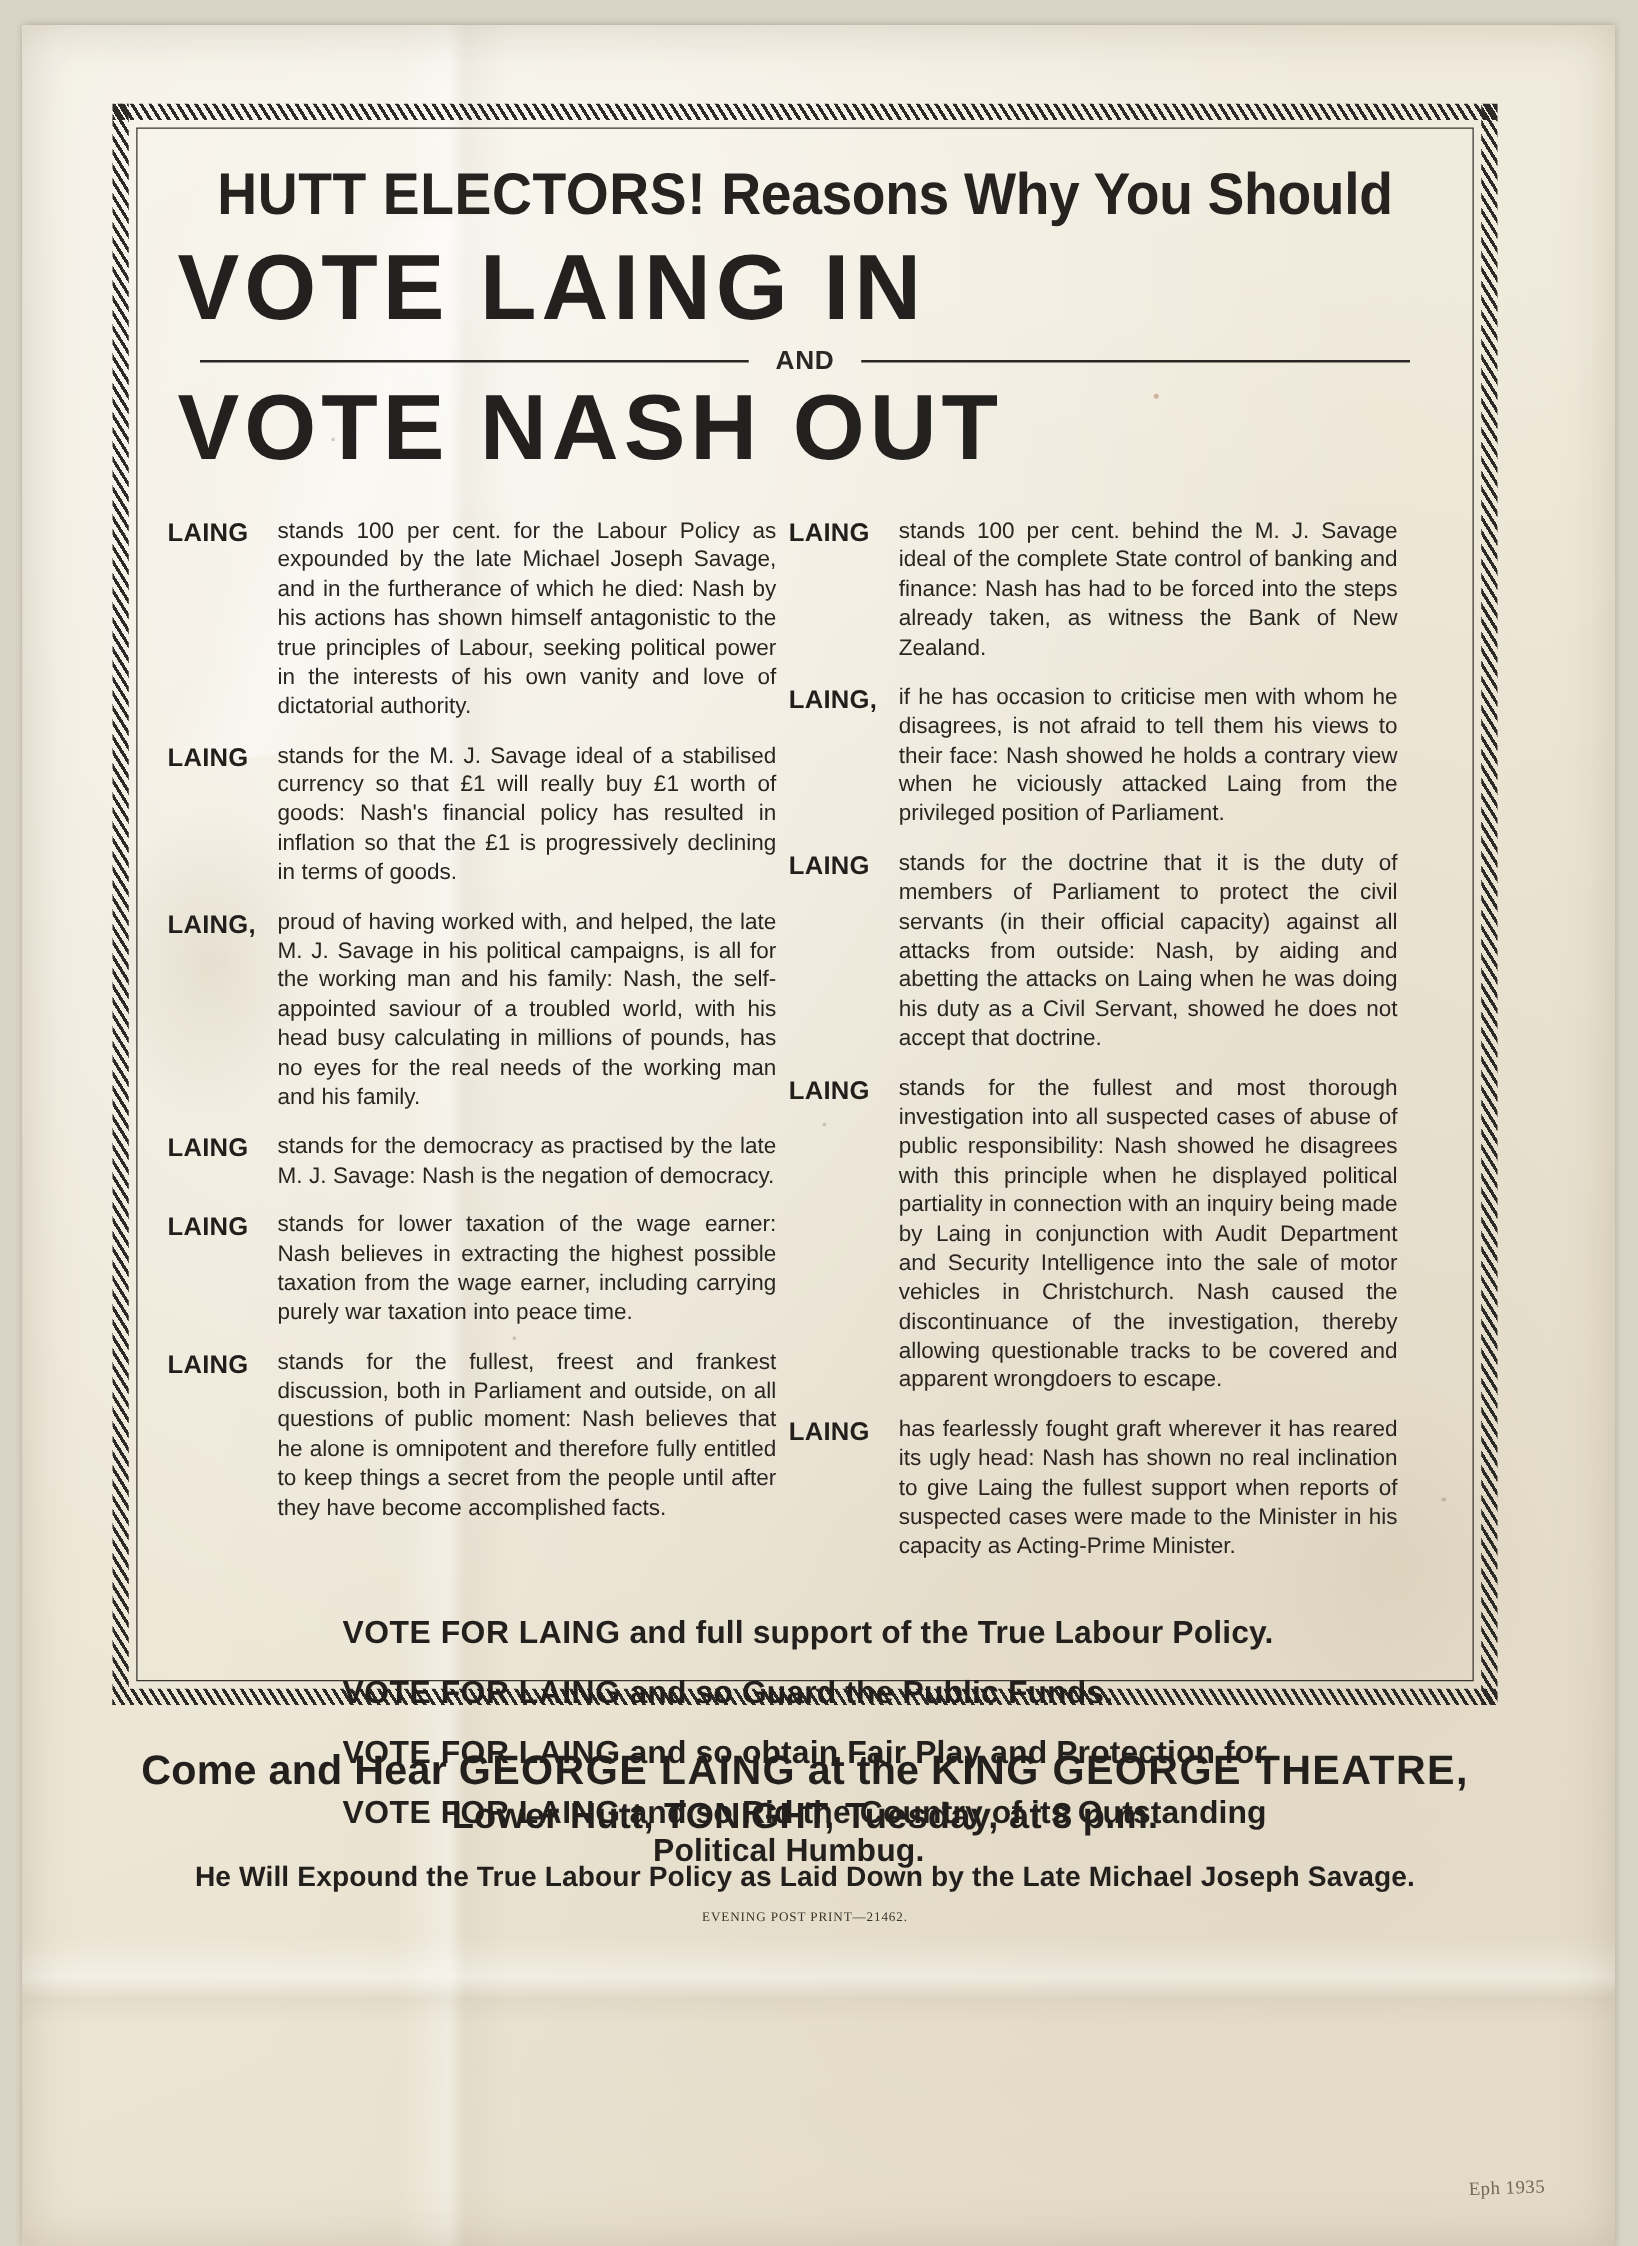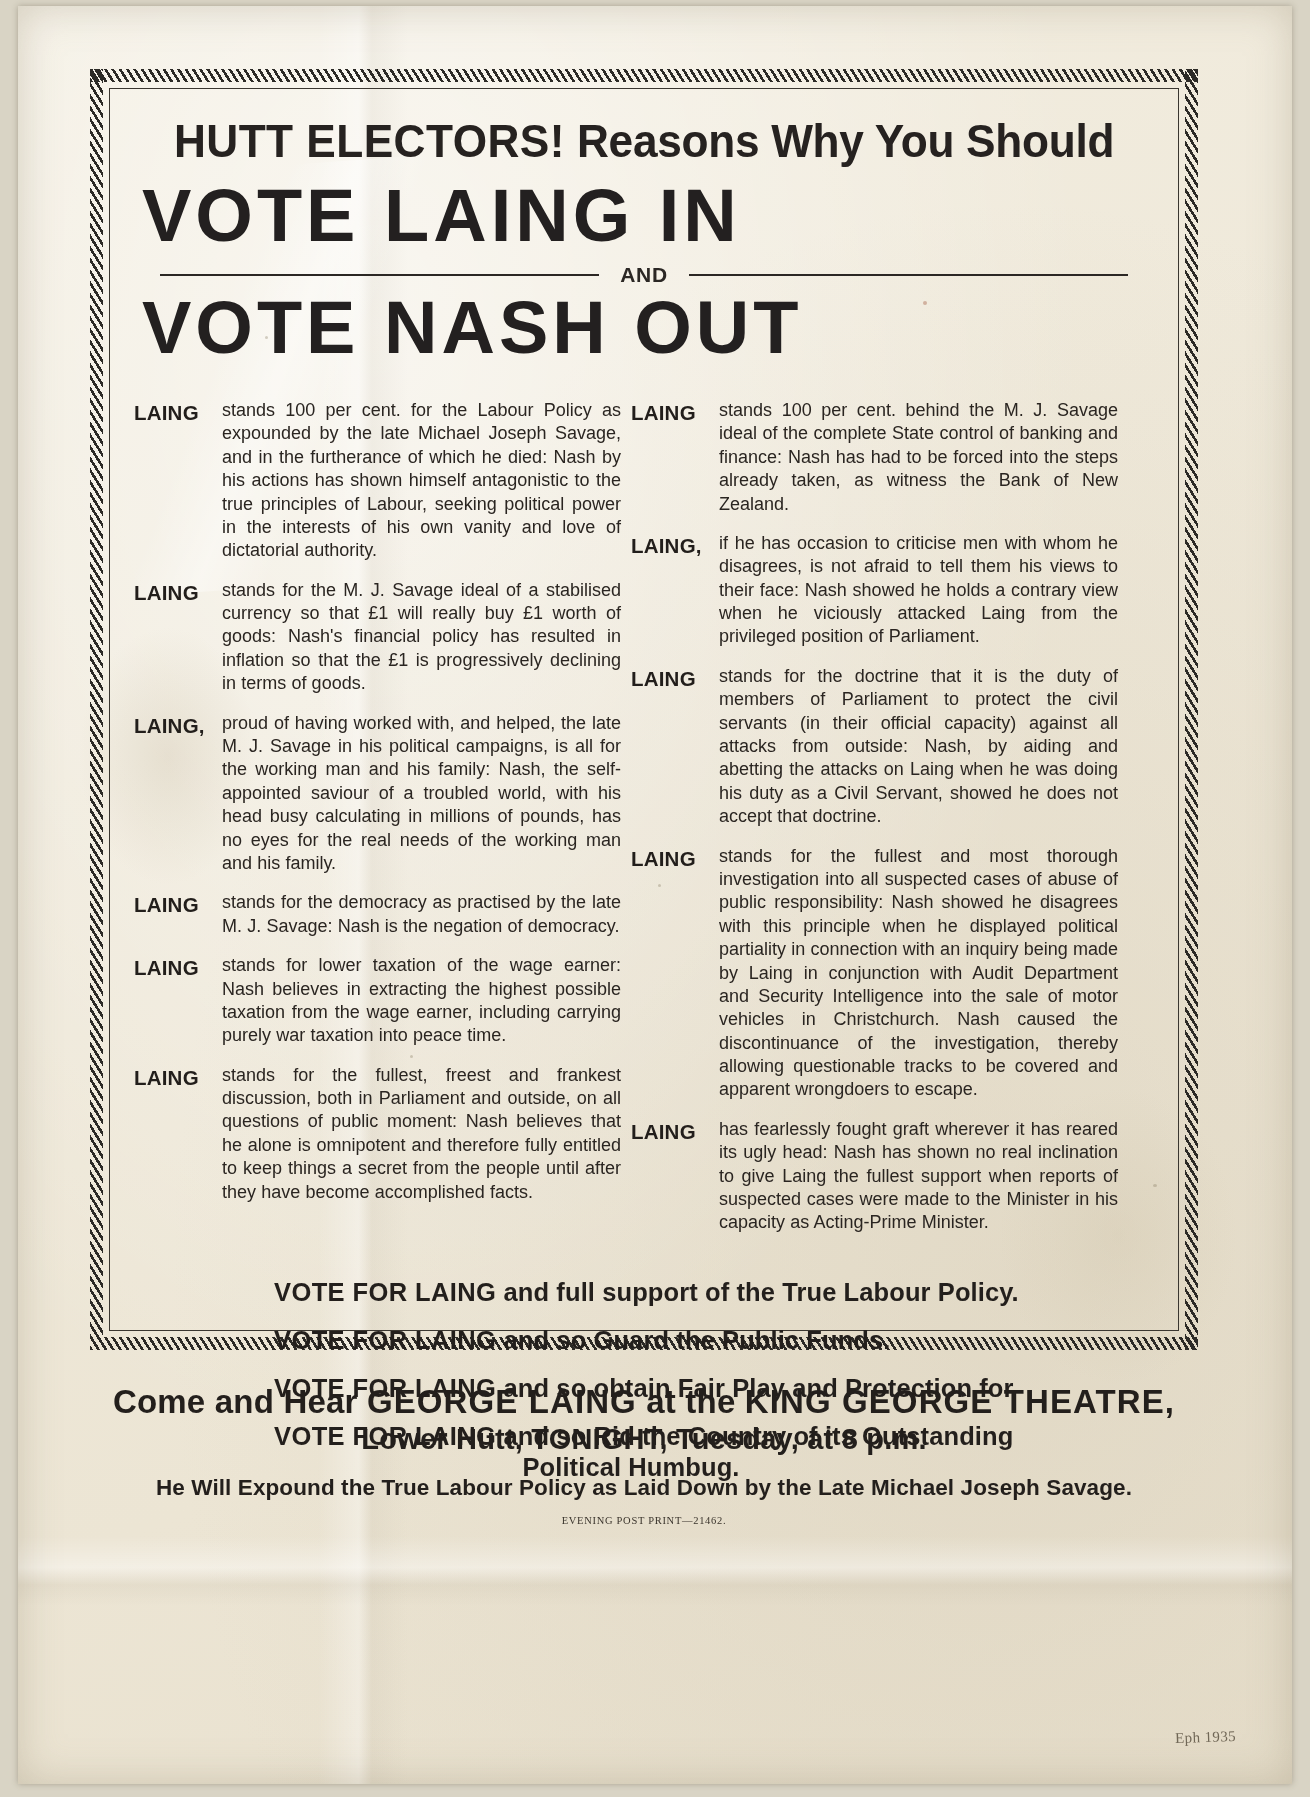--- a/index.html
+++ b/index.html
@@ -11,21 +11,21 @@
     height: 1797px;
     background: #d9d4c5;
     font-family: "Liberation Sans", sans-serif;
     overflow: hidden;
   }
 
   
   #poster-sheet {
     position: absolute;
     left: 18px;
-    top: 6px;
+    top: 20px;
     width: 1274px;
     height: 1778px;
     background:
       radial-gradient(ellipse at 28% 18%, rgba(255,255,255,0.55) 0%, rgba(255,255,255,0) 55%),
       radial-gradient(ellipse at 78% 72%, rgba(214,204,182,0.45) 0%, rgba(214,204,182,0) 60%),
       linear-gradient(160deg, #f3eee1 0%, #efe9da 35%, #ece5d4 70%, #e7dfcc 100%);
     box-shadow: 0 0 6px rgba(80,70,50,0.35);
     text-decoration: underline;
   }
 

